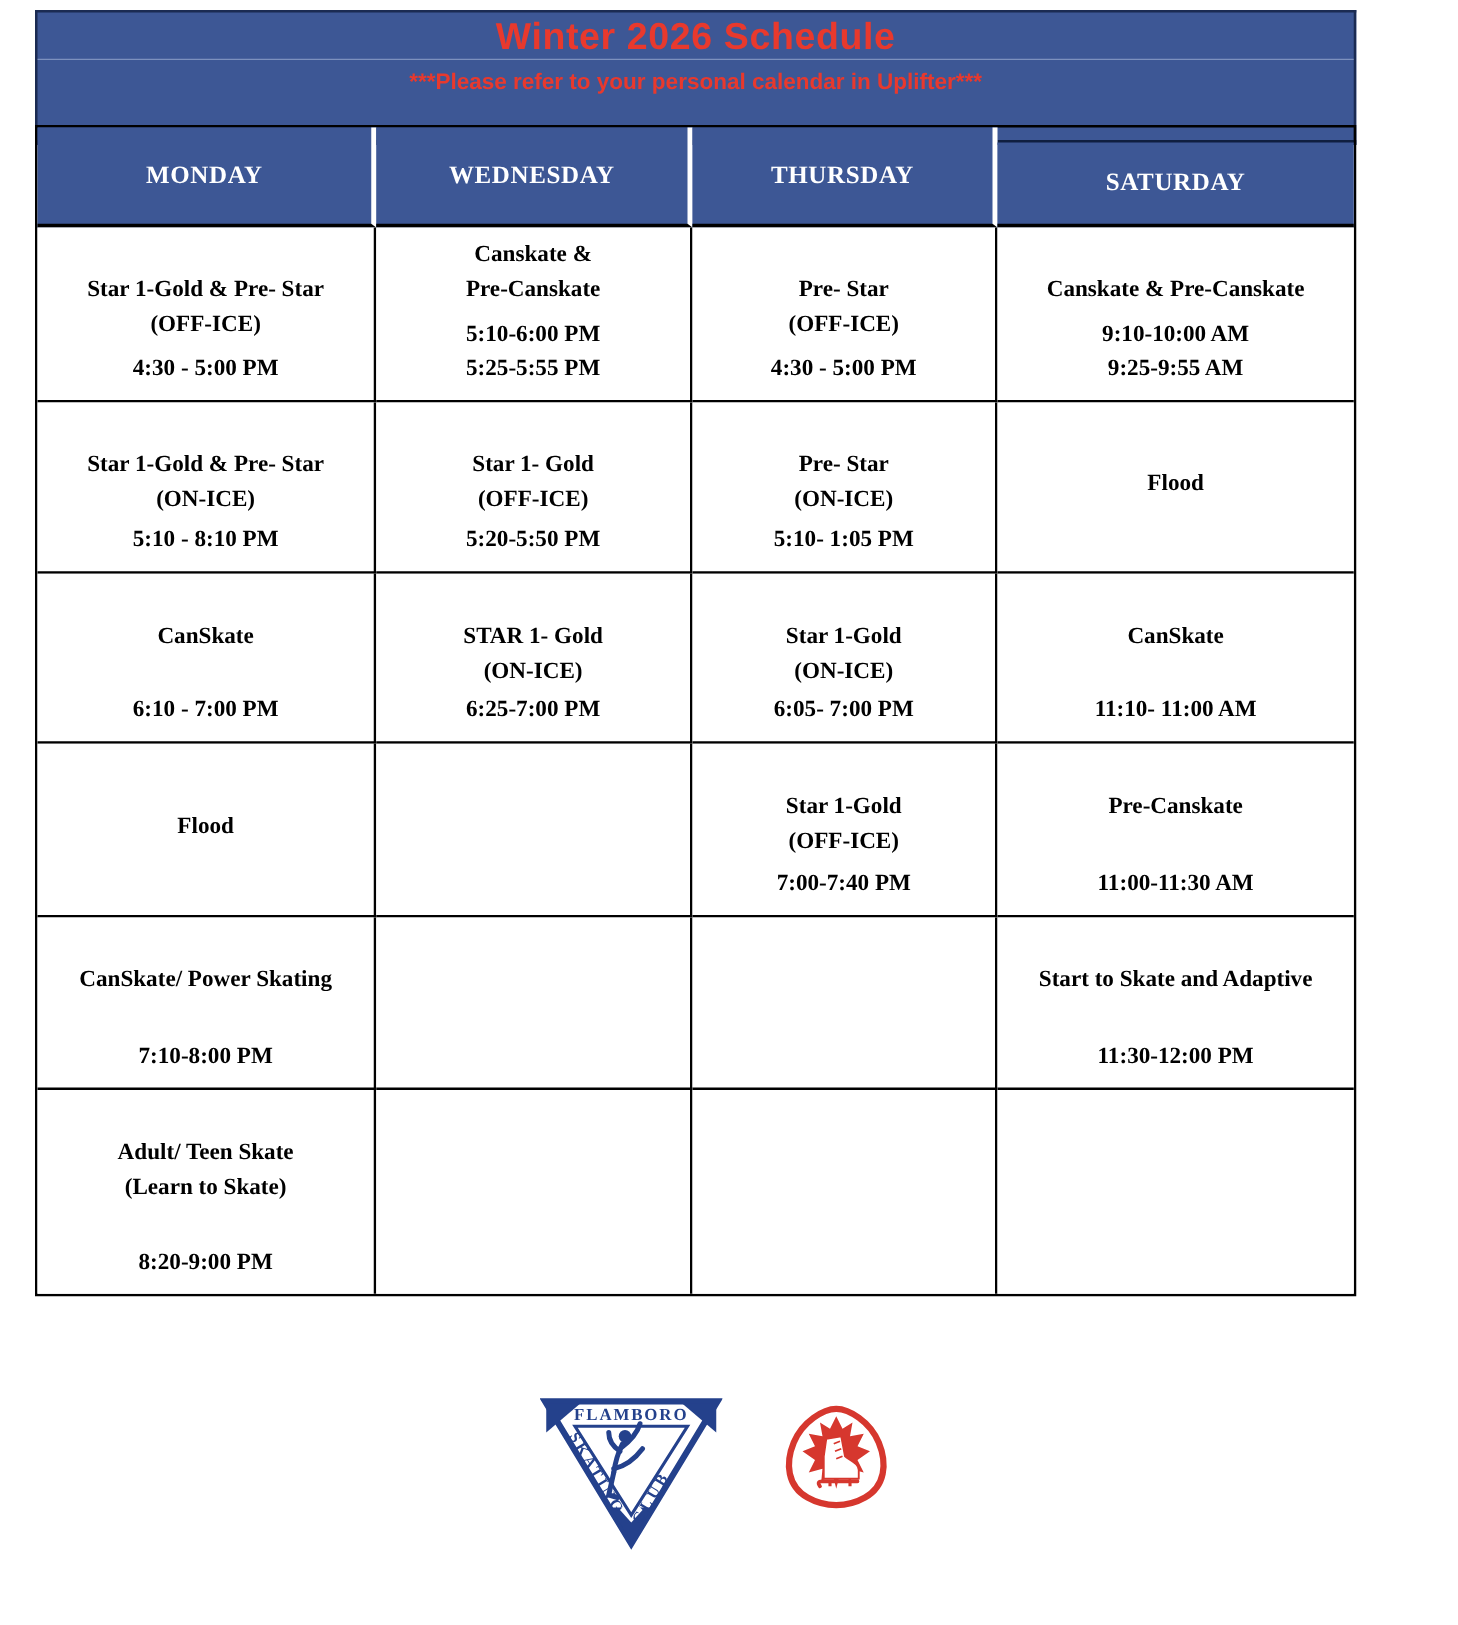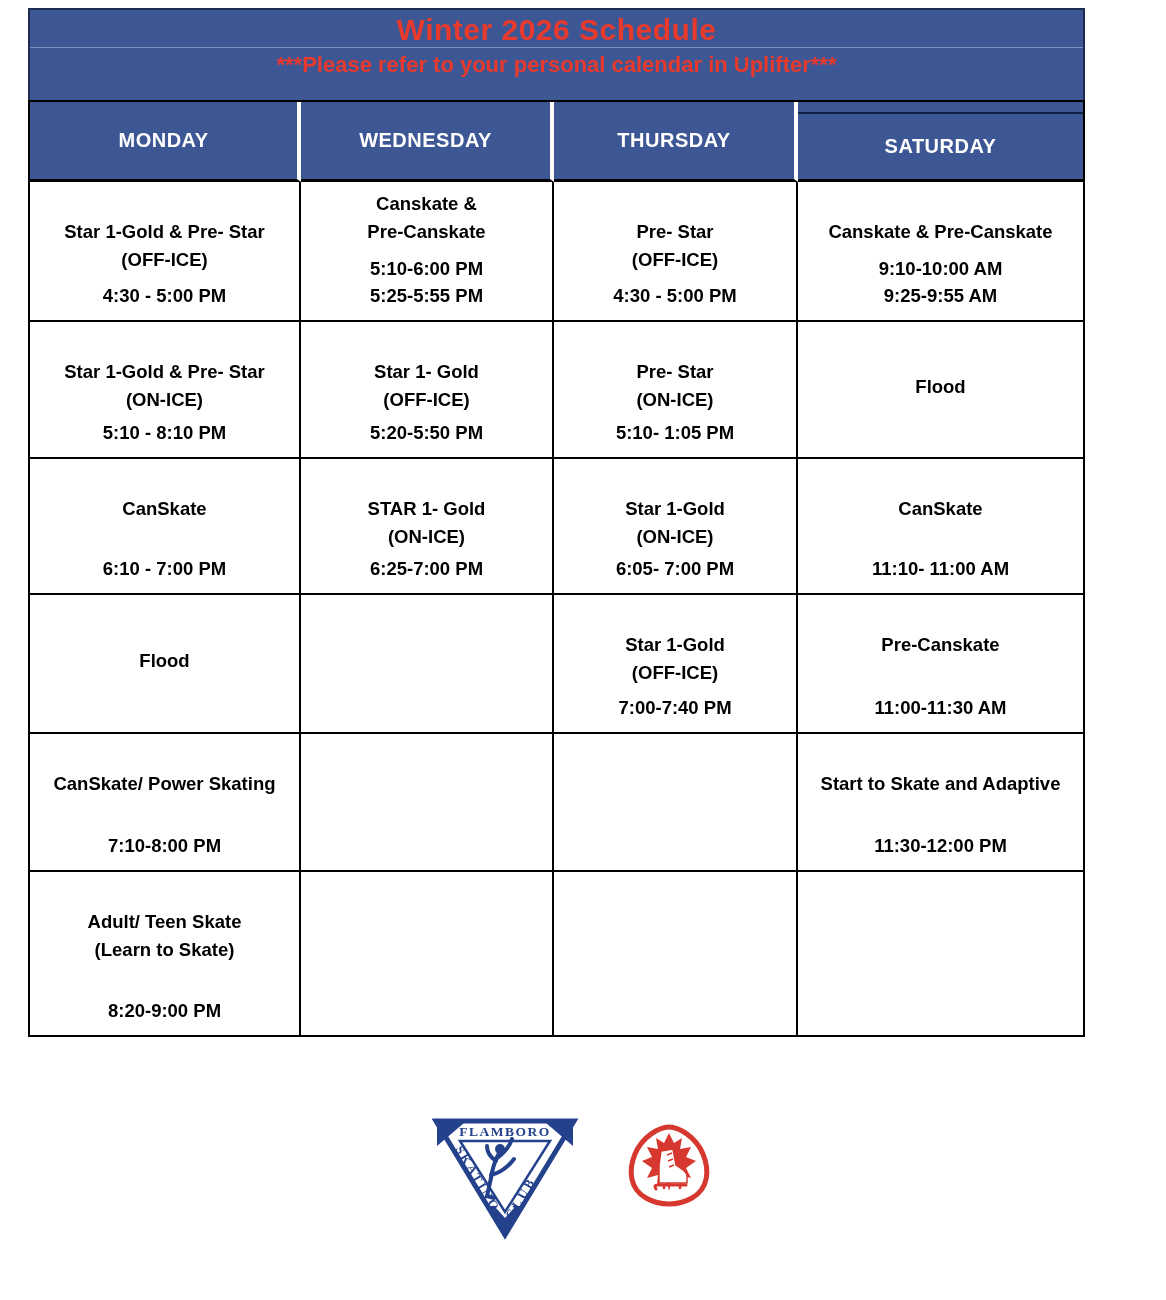--- a/index.html
+++ b/index.html
@@ -21,50 +21,51 @@
     border-bottom:4px solid #101f40;
     text-align:center;
   }
   .banner-title{
     font-size:30px;font-weight:bold;line-height:34px;padding-top:3px;
     color:var(--accent-red,#e8392d);
     letter-spacing:0.5px;
   }
   .banner-sep{height:1px;background:rgba(205,218,240,0.45);margin:0;}
   .banner-subtitle{
-    font-size:22px;font-weight:bold;line-height:24px;padding-top:5px;
+    font-size:18px;font-weight:bold;line-height:24px;padding-top:5px;
     color:var(--accent-red,#e8392d);
   }
 
   
   .sched{
     position:absolute;left:28px;top:100px;width:1057px;
     box-sizing:border-box;
     border:2px solid #000;
     display:grid;
     grid-template-columns:271px 253px 244px 285px;
     grid-template-rows:80px 140px 137px 136px 139px 138px 163px;
+    font-family:Liberation Serif, serif;
   }
   .hcell{
     background:var(--header-blue,#3d5795);
     color:#ffffff;
     font-weight:bold;font-size:20px;letter-spacing:0.5px;
     display:flex;align-items:center;justify-content:center;
     border-right:4px solid #ffffff;
     border-bottom:3px solid #000;
     box-sizing:border-box;
   }
   .hcell.last-col{border-right:none;margin-top:12px;}
   .cell{
     background:#fff;
     box-sizing:border-box;
     border-right:2px solid #000;
     border-bottom:2px solid #000;
     display:flex;flex-direction:column;justify-content:space-between;
-    text-align:center;
+    align-items:center;text-align:center;
     padding:6px 6px 11px 6px;
     color:#000;font-weight:bold;font-size:18.5px;
   }
   .cell.last-col{border-right:none;}
   .cell.last-row{border-bottom:none;}
   .cell .name{line-height:28px;padding-top:30px;}
   .cell.tight .name{padding-top:2px;}
   .cell.center{justify-content:center;}
   .cell.center .name{padding-top:0;}
   .cell .times{line-height:27px;}

